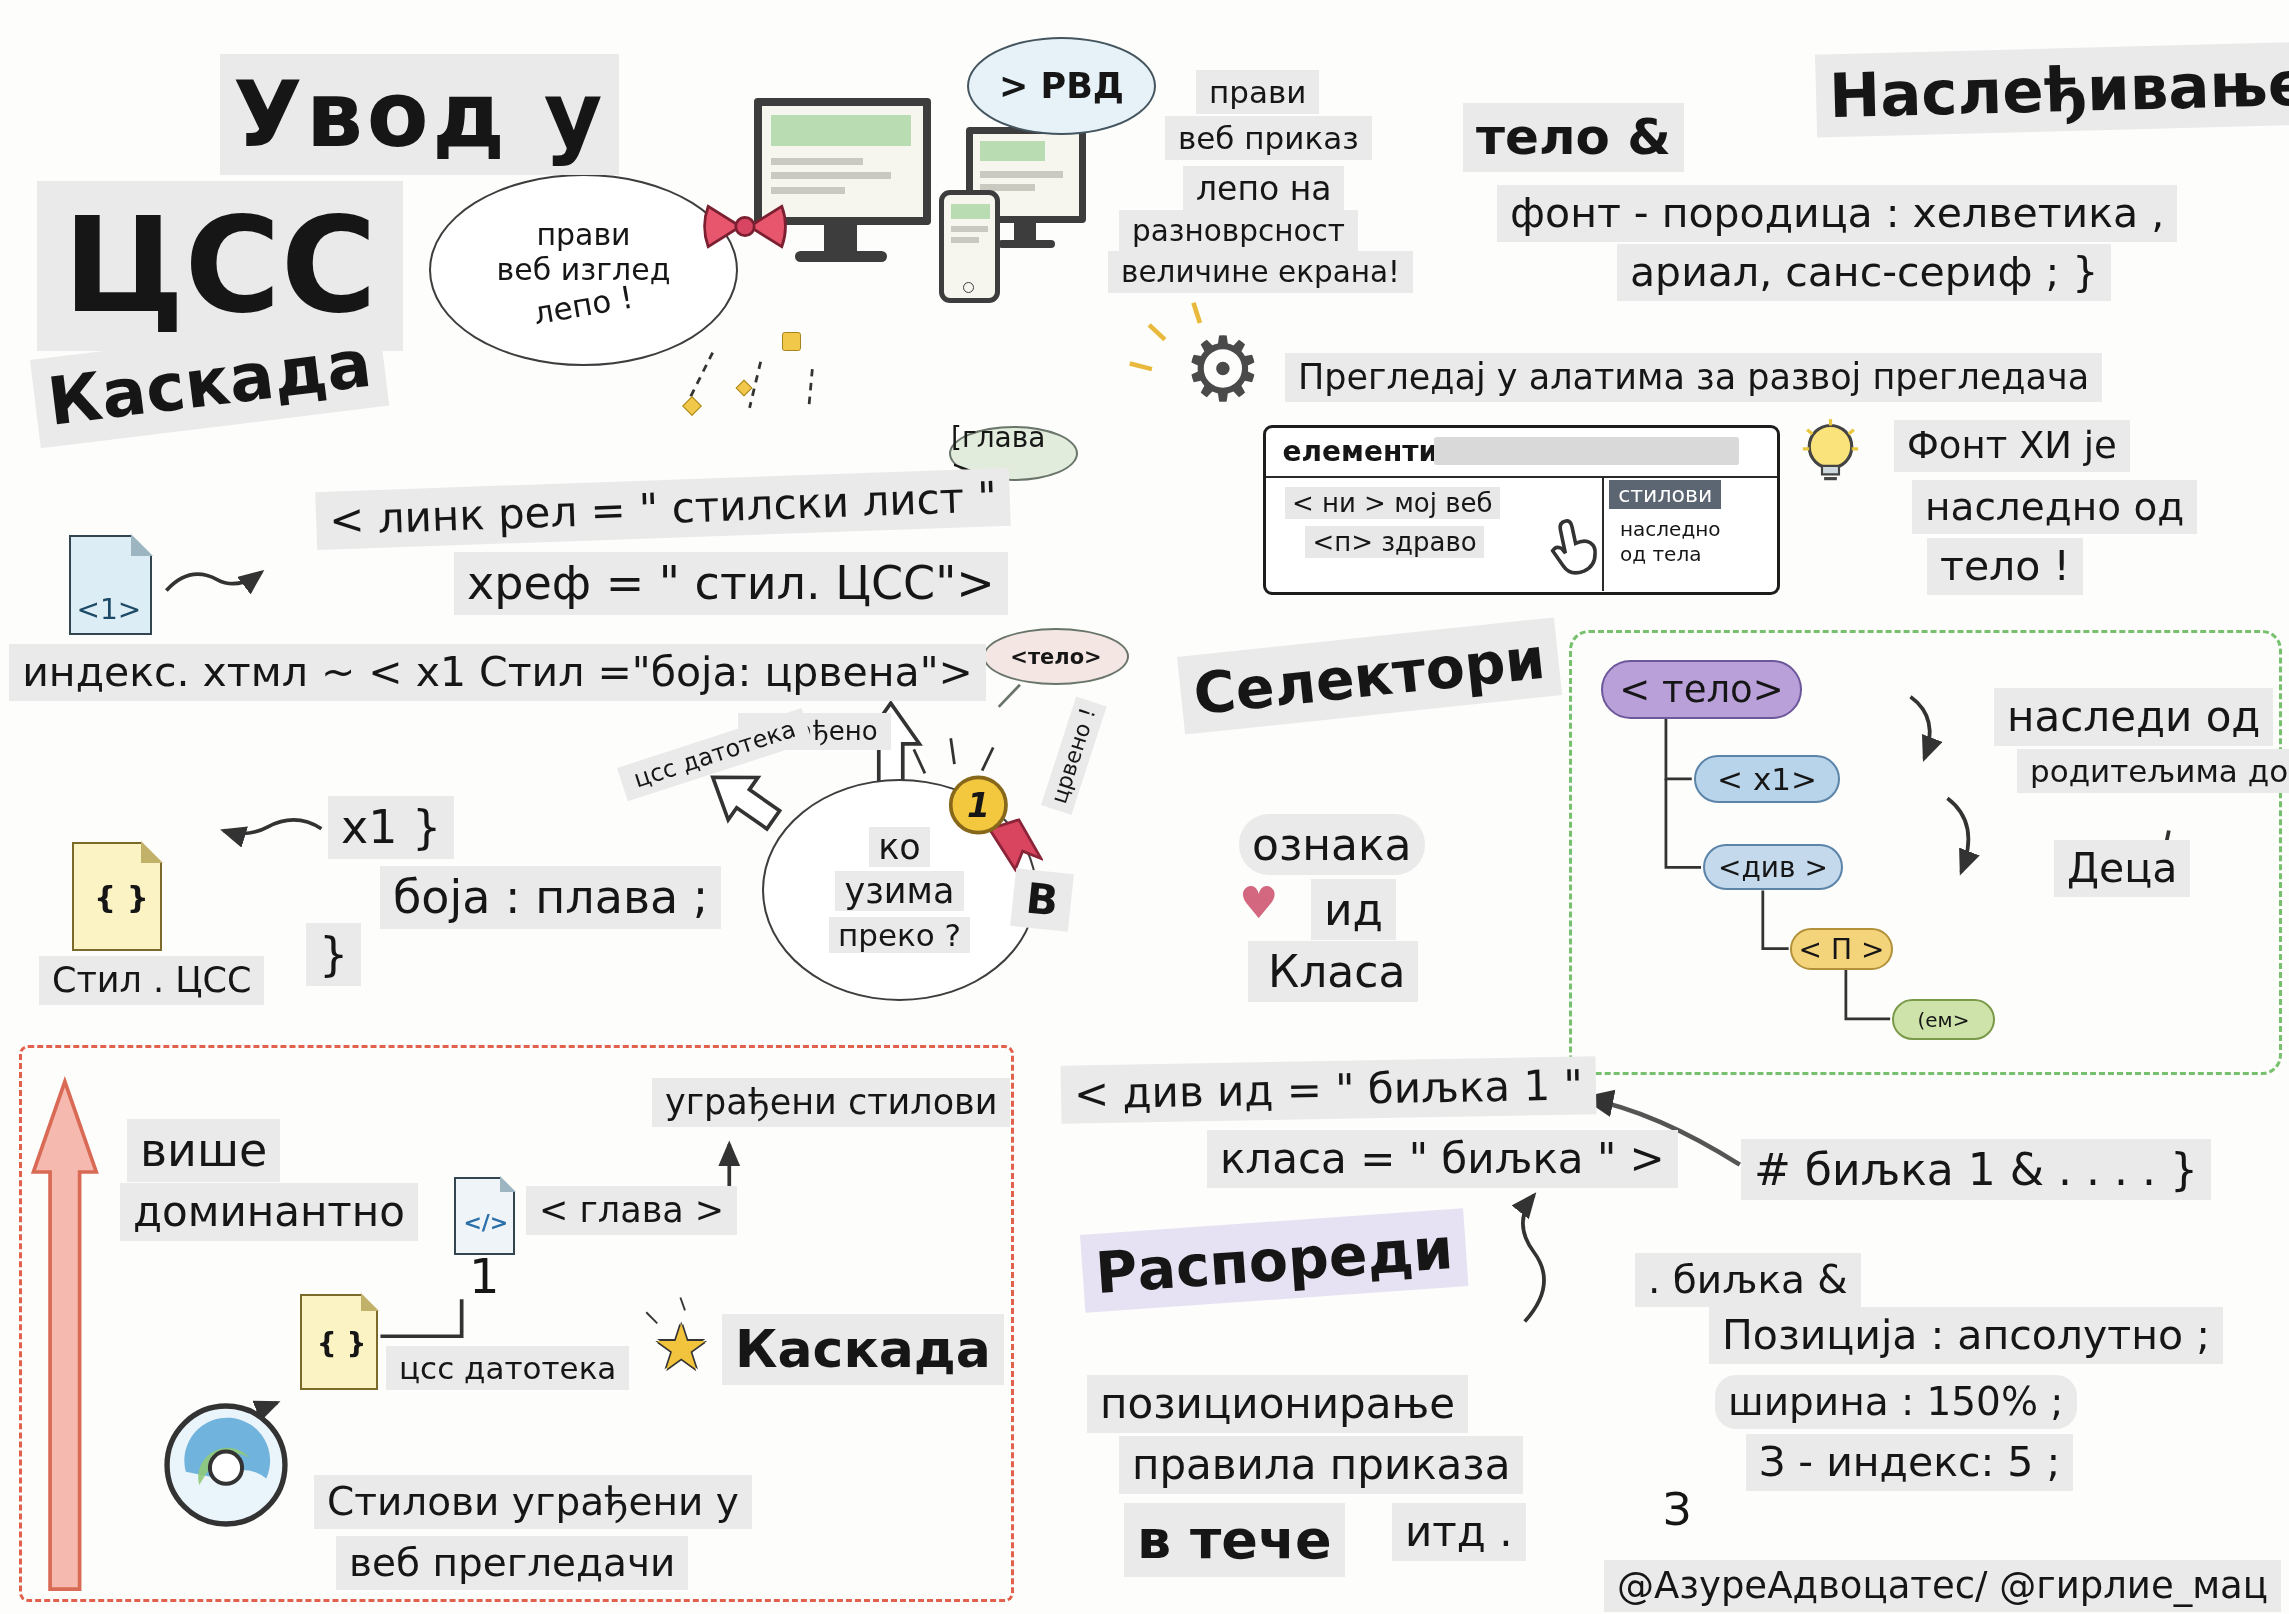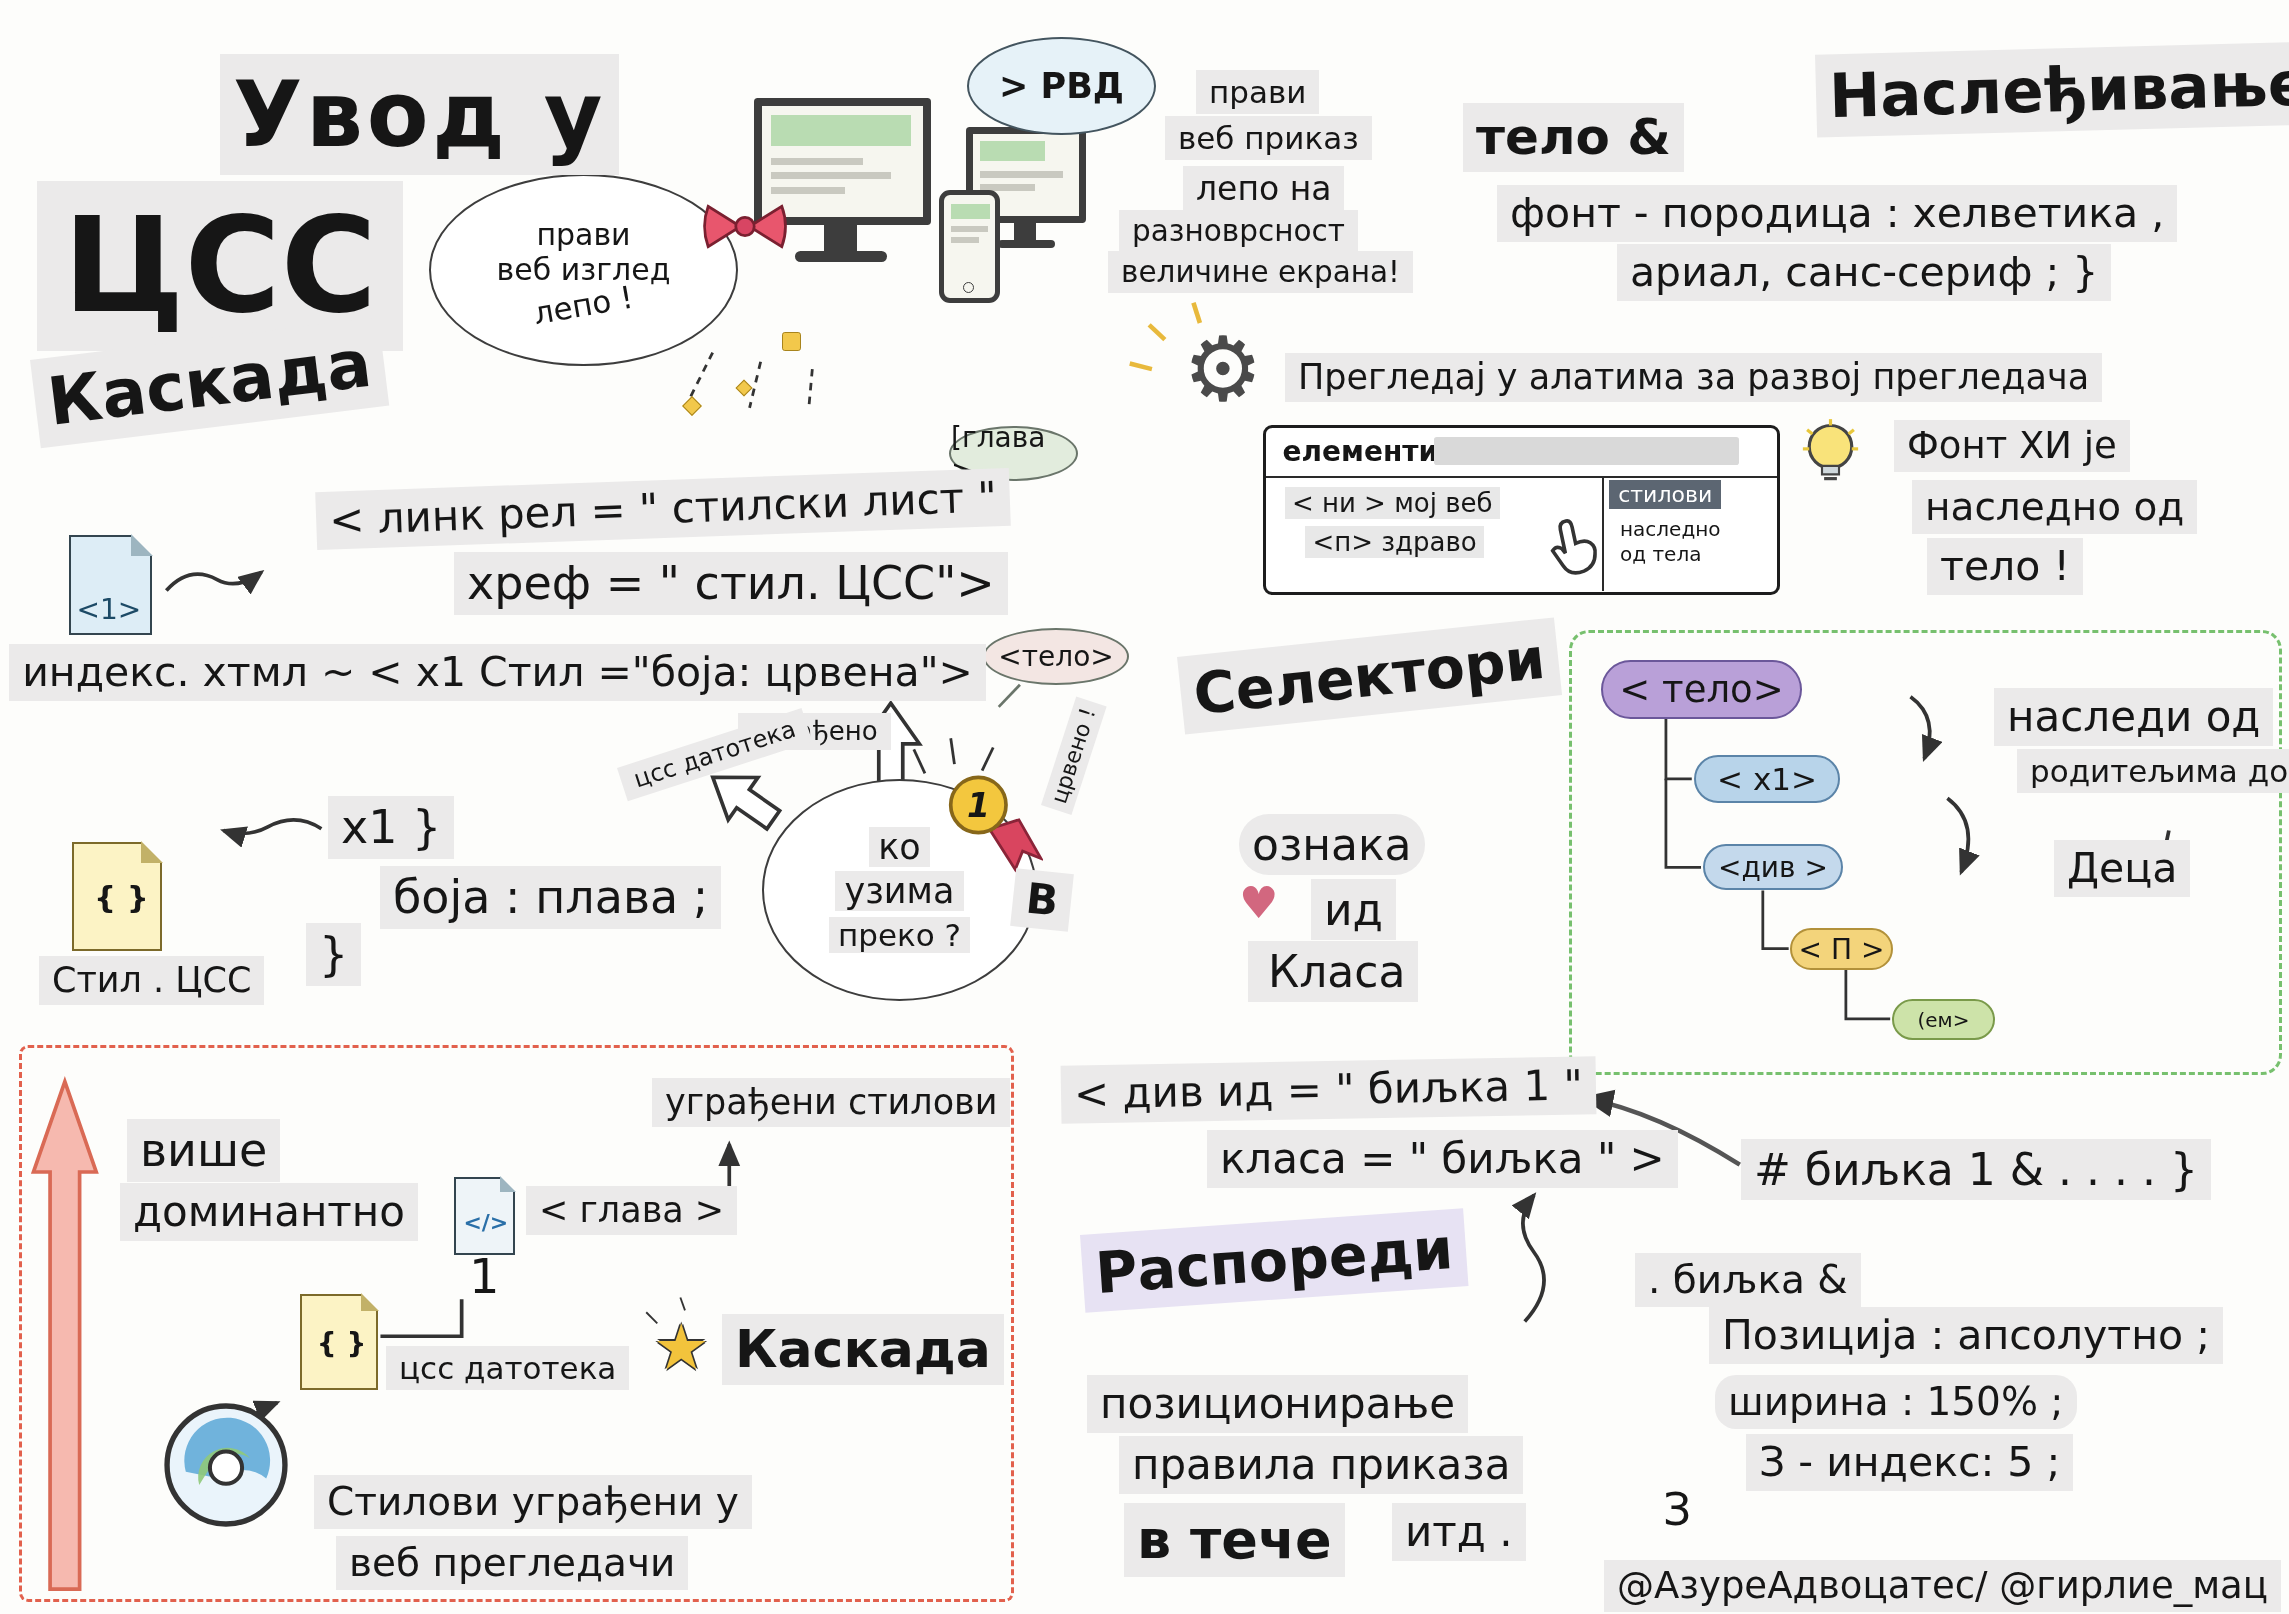--- a/index.html
+++ b/index.html
@@ -158,21 +158,21 @@
   <span class="nobg" style="font-size:28px;">[глава &gt;</span>
 </div>
 
 <div class="doc" style="left:69px;top:535px;width:83px;height:100px;background:#ddedf6;">
   <div class="fold"></div>
   <span style="position:absolute;left:5.5px;bottom:7.4px;font-size:28px;color:#1c4a66;">&lt;1&gt;</span>
 </div>
 <div class="lbl" style="left:9.2px;top:644px;font-size:41px;">индекс. хтмл ~ &lt; х1 Стил ="боја: црвена"&gt;</div>
 
 <div class="bubble" style="left:983px;top:628px;width:146px;height:57px;background:#f3e6e3;">
-  <span class="nobg" style="font-size:28px;">&lt;тело&gt;</span>
+  <span class="nobg" style="font-size:21px;font-weight:bold;">&lt;тело&gt;</span>
 </div>
 
 <div class="lbl" style="left:738px;top:713px;font-size:26px;z-index:5;">уграђено</div>
 <div class="lbl" style="left:617px;top:768px;font-size:24px;transform:rotate(-18deg);transform-origin:left top;z-index:5;">цсс датотека</div>
 
 <div class="cloud" style="left:762px;top:779px;width:275px;height:222px;">
   <span style="background:#ebeaea;font-size:35px;padding:0 9.2px;">ко</span>
   <span style="background:#ebeaea;font-size:35px;padding:0 9.2px;margin-top:3.7px;">узима</span>
   <span style="background:#ebeaea;font-size:31px;padding:0 9.2px;margin-top:5.5px;">преко ?</span>
 </div>

